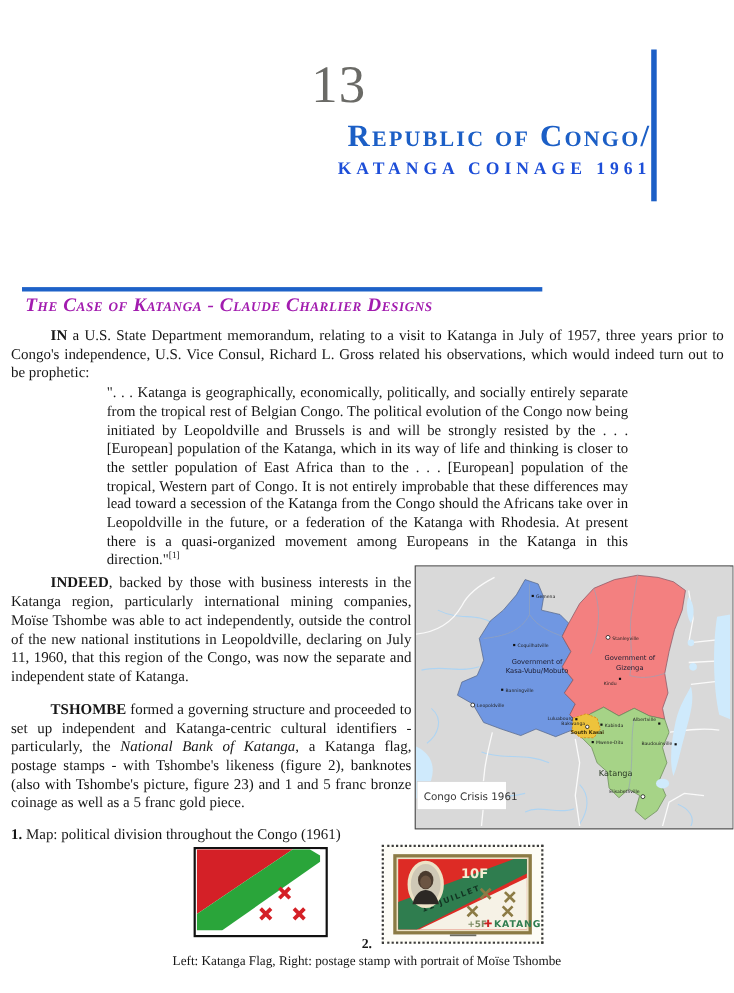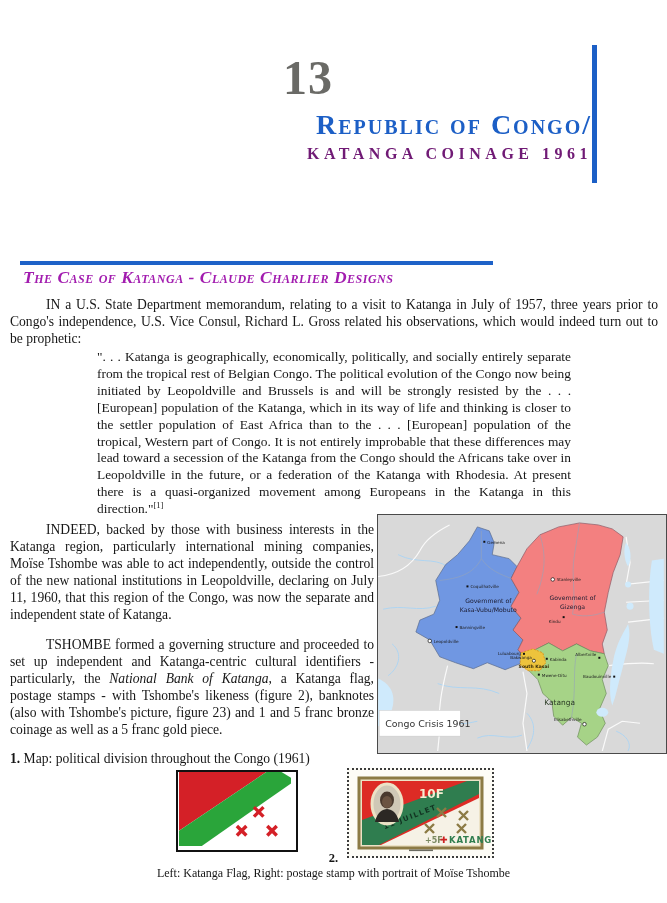--- a/index.html
+++ b/index.html
@@ -1,37 +1,37 @@
 <!DOCTYPE html>
 <html><head>
 <meta charset="utf-8">
 <style>
   html,body{margin:0;padding:0;background:#ffffff;}
   .page{position:relative;width:667px;height:903px;background:#fff;overflow:hidden;
         font-family:"Liberation Serif", serif;color:#161616;}
 
   
   .chapter-num{position:absolute;left:0;top:50px;width:616px;text-align:center;
-    font-size:48px;font-weight:bold;color:#6a6a66;letter-spacing:1px;}
+    font-size:48px;font-weight:normal;color:#6a6a66;letter-spacing:1px;}
   .title-block{position:absolute;right:75px;top:110px;text-align:right;}
   .doc-title{font-size:28px;line-height:1.1;color:#1c5fc6;font-variant:small-caps;
     letter-spacing:2px;font-weight:600;white-space:nowrap;}
-  .doc-subtitle{margin-top:4px;font-size:16px;font-weight:bold;color:#701a75;
+  .doc-subtitle{margin-top:4px;font-size:16px;font-weight:bold;color:#1d4ed8;
     letter-spacing:4.5px;white-space:nowrap;}
   .vbar{position:absolute;left:592px;top:45px;width:5px;height:138px;background:#1c5fc6;}
 
   
   .sec-rule{position:absolute;left:20px;top:261px;width:473px;height:4px;background:#1e62c8;}
   .sec-heading{position:absolute;left:23px;top:267px;margin:0;font-size:17.5px;
     font-style:italic;font-weight:bold;font-variant:small-caps;color:#a21caf;
     letter-spacing:0.5px;white-space:nowrap;}
 
   
   .para{font-size:13.6px;line-height:17px;text-align:justify;margin:0;}
-  .lead{font-weight:normal;}
+  .lead{font-weight:bold;}
   .p-intro{position:absolute;left:10px;top:296px;width:648px;text-indent:36px;}
   .blockquote{position:absolute;left:97px;top:349px;width:474px;font-size:13.4px;
     line-height:16.9px;text-align:justify;}
   sup.fn{font-size:8.5px;line-height:0;}
 
   .left-col{position:absolute;left:10px;top:521px;width:364px;}
   .left-col .para{text-indent:36px;margin-bottom:13px;}
   .fig1-caption{margin-top:6px;font-size:13.6px;}
   .fig-num{font-weight:bold;}
 

